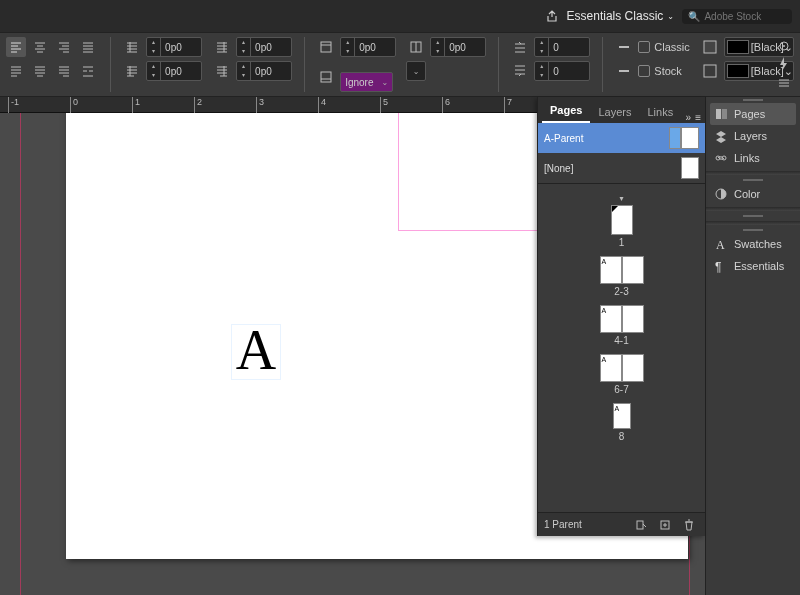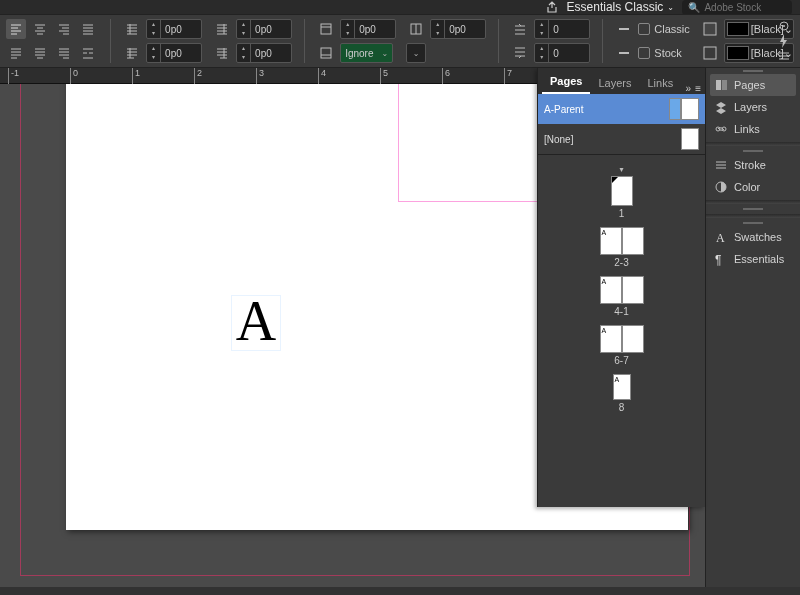--- a/index.html
+++ b/index.html
@@ -1,34 +1,34 @@
 <!DOCTYPE html>
 <html><head>
 <meta charset="utf-8">
 <style>
   * { box-sizing: border-box; margin: 0; padding: 0; }
   body { font-family: "Helvetica Neue", Arial, sans-serif; font-size: 11px; color: #ccc; background: #323232; width:800px; height:595px; overflow:hidden; }
-  .appbar { height:14px; background:#2a2a2a; display:flex; align-items:center; justify-content:flex-end; padding:0 8px; gap:8px; }
+  .appbar { height:32px; background:#2a2a2a; display:flex; align-items:center; justify-content:flex-end; padding:0 8px; gap:8px; }
   .appbar .share-icon { width:14px; height:14px; display:inline-flex; align-items:center; justify-content:center; }
   .workspace-dd { color:#e6e6e6; font-size:12px; display:flex; align-items:center; gap:4px; }
   .search-box { background:#1f1f1f; border-radius:4px; padding:2px 6px; width:110px; display:flex; align-items:center; gap:4px; }
   .search-box input { background:transparent; border:none; color:#888; font-size:10px; width:100%; outline:none; }
   .search-box .mag { font-size:10px; color:#888; }
   .ctrlbar { background:#3a3a3a; display:flex; padding:4px 6px; gap:10px; border-top:1px solid #222; border-bottom:1px solid #222; position:relative;}
   .ctrlgroup { display:flex; flex-direction:column; gap:4px; }
   .row { display:flex; gap:4px; align-items:center; }
   .iconbtn { width:20px; height:20px; display:flex; align-items:center; justify-content:center; background:transparent; border-radius:2px; }
   .iconbtn.active { background:#555; }
   svg { display:block; }
   .numfield { display:flex; align-items:center; background:#222; border:1px solid #555; border-radius:2px; height:20px; }
   .numfield .spin { width:14px; display:flex; flex-direction:column; border-right:1px solid #555; }
   .numfield .spin span { height:9px; font-size:6px; text-align:center; color:#aaa; line-height:9px; }
   .numfield input { background:transparent; border:none; color:#ccc; width:40px; padding:0 4px; font-size:10px; outline:none;}
   .small-input { width:30px; }
-  .sel { background:#14532d; border:1px solid #555; border-radius:2px; height:20px; display:flex; align-items:center; }
+  .sel { background:#701a75; border:1px solid #555; border-radius:2px; height:20px; display:flex; align-items:center;margin-top:11px; }
   .sel span { padding:0 4px; font-size:10px; color:#ccc; }
   .sel .chev { width:14px; text-align:center; color:#aaa; font-size:8px; }
   .vsep { width:1px; background:#555; margin:0 2px; }
   .checkbox { width:12px; height:12px; border:1px solid #888; border-radius:2px; }
   .swatch-sel { display:flex; align-items:center; height:20px; border:1px solid #555; background:#222; border-radius:2px;}
   .swatch-sel .sw { width:22px; height:14px; background:#000; margin:0 2px; border:1px solid #666;}
   .ctrl-right { position:absolute; right:6px; top:0; bottom:0; display:flex; flex-direction:column; justify-content:space-around; align-items:flex-end; padding:4px 0;}
   .workarea { position:relative; height:calc(595px - 26px - 50px); background:#4a4a4a; }
   .ruler-h { position:absolute; top:0; left:0; right:95px; height:16px; background:#2d2d2d; border-bottom:1px solid #111; color:#bbb; font-size:9px; }
   .ruler-h .tick { position:absolute; top:0; border-left:1px solid #888; height:16px; padding-left:2px;}
@@ -406,28 +406,20 @@
               <circle cx="10" cy="7" r="2" stroke="#bbb" fill="none"></circle>
             </svg>
           </span>
           <span>Links</span>
         </div>
         <div class="dock-sep"></div>
         <div class="dock-handle"></div>
         <div class="dock-item">
           <span>
             <svg width="14" height="14">
-              <path d="M2 4h10M2 7h10M2 10h10" stroke="#bbb"></path>
-            </svg>
-          </span>
-          <span>Stroke</span>
-        </div>
-        <div class="dock-item">
-          <span>
-            <svg width="14" height="14">
               <circle cx="7" cy="7" r="5" stroke="#bbb" fill="none"></circle>
               <path d="M7 2a5 5 0 010 10z" fill="#bbb"></path>
             </svg>
           </span>
           <span>Color</span>
         </div>
         <div class="dock-sep"></div>
         <div class="dock-handle"></div>
         <div class="dock-sep"></div>
         <div class="dock-handle"></div>
@@ -511,14 +503,35 @@
         </div>
         <div class="pgitem">
           <div class="spread">
             <div class="pgthumb" style="width: 18px; height: 26px;">
               <div class="ml">A</div>
             </div>
           </div>
           <div class="pglabel">8</div>
         </div>
       </div>
+    <div class="panel-footer">
+      <span>1 Parent</span>
+      <div class="spc"></div>
+      <div class="iconbtn">
+          <svg width="12" height="12">
+            <rect x="2" y="2" width="6" height="8" stroke="#bbb" fill="none"></rect>
+            <path d="M8 5l3 3" stroke="#bbb"></path>
+          </svg>
+        </div>
+      <div class="iconbtn">
+          <svg width="12" height="12">
+            <rect x="2" y="2" width="8" height="8" stroke="#bbb" fill="none"></rect>
+            <path d="M6 4v4M4 6h4" stroke="#bbb"></path>
+          </svg>
+        </div>
+      <div class="iconbtn">
+          <svg width="12" height="12">
+            <path d="M3 3h6l-1 8H4zM2 3h8M5 1h2" stroke="#bbb" fill="none"></path>
+          </svg>
+        </div>
+    </div>
   </div>
 </div>
 
 </body></html>

